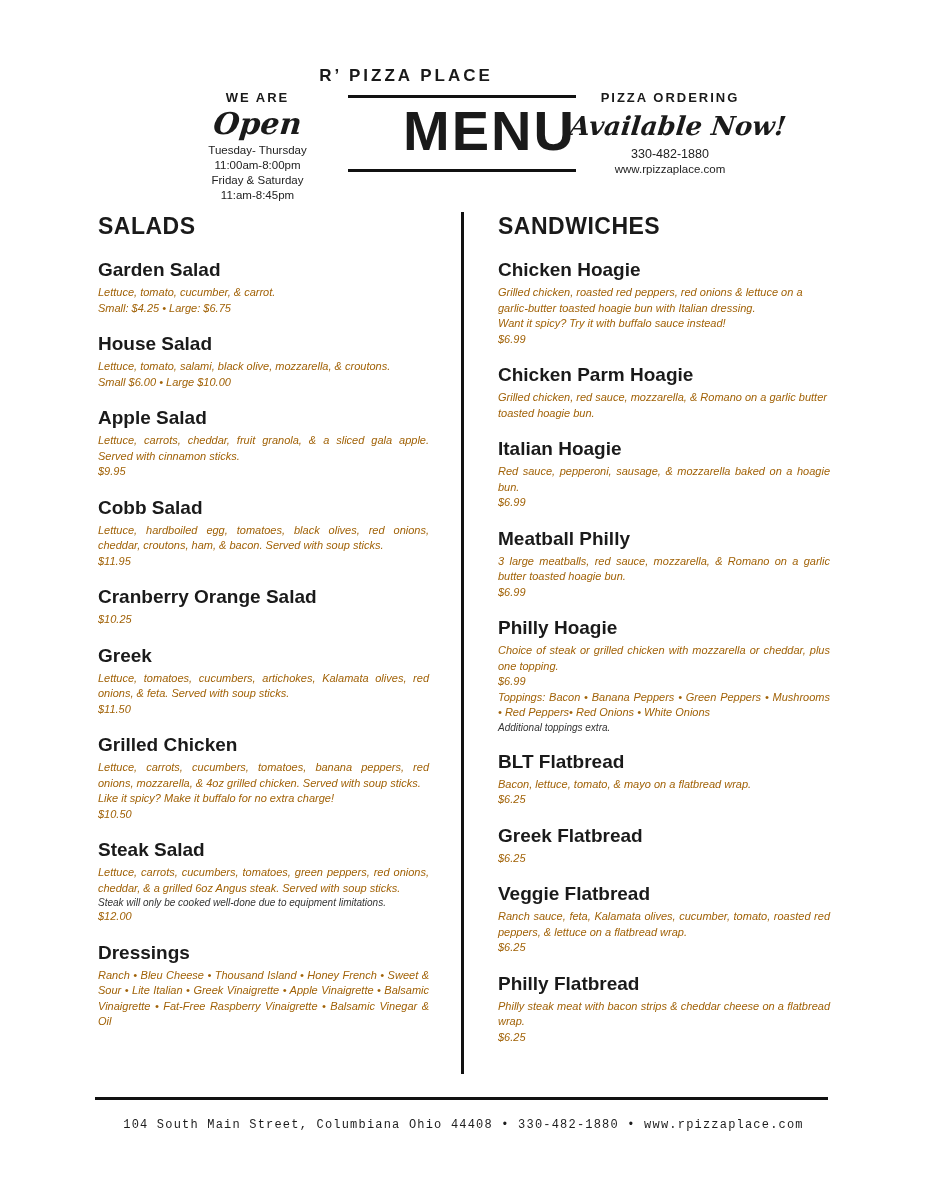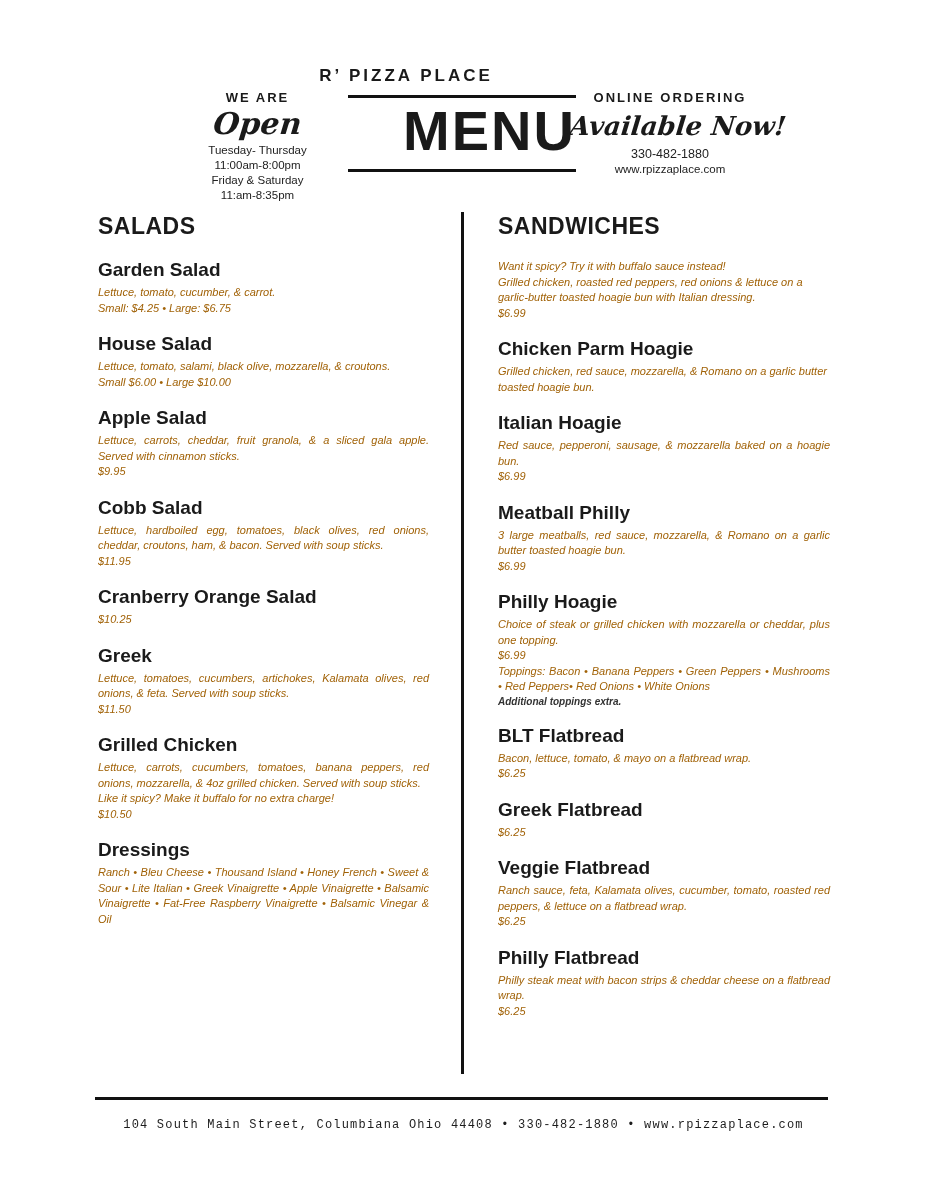--- a/index.html
+++ b/index.html
@@ -39,21 +39,21 @@
   .divider{position:absolute;top:212px;left:461px;width:3px;height:862px;background:#111;}
   .section-title{
     font-size:23px;font-weight:800;letter-spacing:0.5px;line-height:26px;
     margin:0 0 20px 0;
   }
   .menu-item{margin-top:17px;}
   .menu-item:first-child{margin-top:0;}
   .item-name{font-size:19px;font-weight:700;line-height:22px;margin:0 0 4px 0;}
   .item-line{font-size:11px;line-height:15.5px;margin:0;color:#a16207;font-style:italic;}
   .justify{text-align:justify;}
-  .note{font-size:10px;font-style:italic;line-height:13px;color:#333;font-weight:bold;}
+  .note{font-size:10px;font-style:italic;line-height:13px;color:#333;}
   
   .footer-rule{position:absolute;left:95px;top:1097px;width:733px;height:3px;background:#111;}
   .footer-text{
     position:absolute;left:0;top:1118px;width:927px;text-align:center;
     font-size:12px;letter-spacing:1.2px;color:#1c1c1c;font-family:Liberation Mono, monospace;
   }
 </style>
 </head>
 <body>
 
@@ -64,25 +64,25 @@
   <div class="menu-word">MENU</div>
   <div class="menu-rule"></div>
 </div>
 
 <div class="hours">
   <div class="caps-label">WE ARE</div>
   <div class="script">Open</div>
   <div class="hour-line">Tuesday- Thursday</div>
   <div class="hour-line">11:00am-8:00pm</div>
   <div class="hour-line">Friday &amp; Saturday</div>
-  <div class="hour-line">11:am-8:35pm</div>
+  <div class="hour-line">11:am-8:45pm</div>
 </div>
 
 <div class="ordering">
-  <div class="caps-label">ONLINE ORDERING</div>
+  <div class="caps-label">PIZZA ORDERING</div>
   <div class="script">Available Now!</div>
   <div class="phone">330-482-1880</div>
   <div class="website">www.rpizzaplace.com</div>
 </div>
 
 <div class="column col-left">
   <h2 class="section-title">SALADS</h2>
   <div>
       <div class="menu-item">
         <h3 class="item-name">Garden Salad</h3>
@@ -113,34 +113,41 @@
         <p class="item-line justify">Lettuce, tomatoes, cucumbers, artichokes, Kalamata olives, red onions, &amp; feta. Served with soup sticks.</p>
         <p class="item-line">$11.50</p>
       </div>
       <div class="menu-item">
         <h3 class="item-name">Grilled Chicken</h3>
         <p class="item-line justify">Lettuce, carrots, cucumbers, tomatoes, banana peppers, red onions, mozzarella, &amp; 4oz grilled chicken. Served with soup sticks.</p>
         <p class="item-line">Like it spicy? Make it buffalo for no extra charge!</p>
         <p class="item-line">$10.50</p>
       </div>
       <div class="menu-item">
+        <h3 class="item-name">Steak Salad</h3>
+        <p class="item-line justify">Lettuce, carrots, cucumbers, tomatoes, green peppers, red onions, cheddar, &amp; a grilled 6oz Angus steak. Served with soup sticks.</p>
+        <p class="item-line note">Steak will only be cooked well-done due to equipment limitations.</p>
+        <p class="item-line">$12.00</p>
+      </div>
+      <div class="menu-item">
         <h3 class="item-name">Dressings</h3>
         <p class="item-line justify">Ranch • Bleu Cheese • Thousand Island • Honey French • Sweet &amp; Sour • Lite Italian • Greek Vinaigrette • Apple Vinaigrette • Balsamic Vinaigrette • Fat-Free Raspberry Vinaigrette • Balsamic Vinegar &amp; Oil</p>
       </div>
     </div>
 </div>
 
 <div class="divider"></div>
 
 <div class="column col-right">
   <h2 class="section-title">SANDWICHES</h2>
   <div>
       <div class="menu-item">
+        <h3 class="item-name">Chicken Hoagie</h3>
+        <p class="item-line">Grilled chicken, roasted red peppers, red onions &amp; lettuce on a garlic-butter toasted hoagie bun with Italian dressing.</p>
         <p class="item-line">Want it spicy? Try it with buffalo sauce instead!</p>
-        <p class="item-line">Grilled chicken, roasted red peppers, red onions &amp; lettuce on a garlic-butter toasted hoagie bun with Italian dressing.</p>
         <p class="item-line">$6.99</p>
       </div>
       <div class="menu-item">
         <h3 class="item-name">Chicken Parm Hoagie</h3>
         <p class="item-line">Grilled chicken, red sauce, mozzarella, &amp; Romano on a garlic butter toasted hoagie bun.</p>
       </div>
       <div class="menu-item">
         <h3 class="item-name">Italian Hoagie</h3>
         <p class="item-line justify">Red sauce, pepperoni, sausage, &amp; mozzarella baked on a hoagie bun.</p>
         <p class="item-line">$6.99</p>

